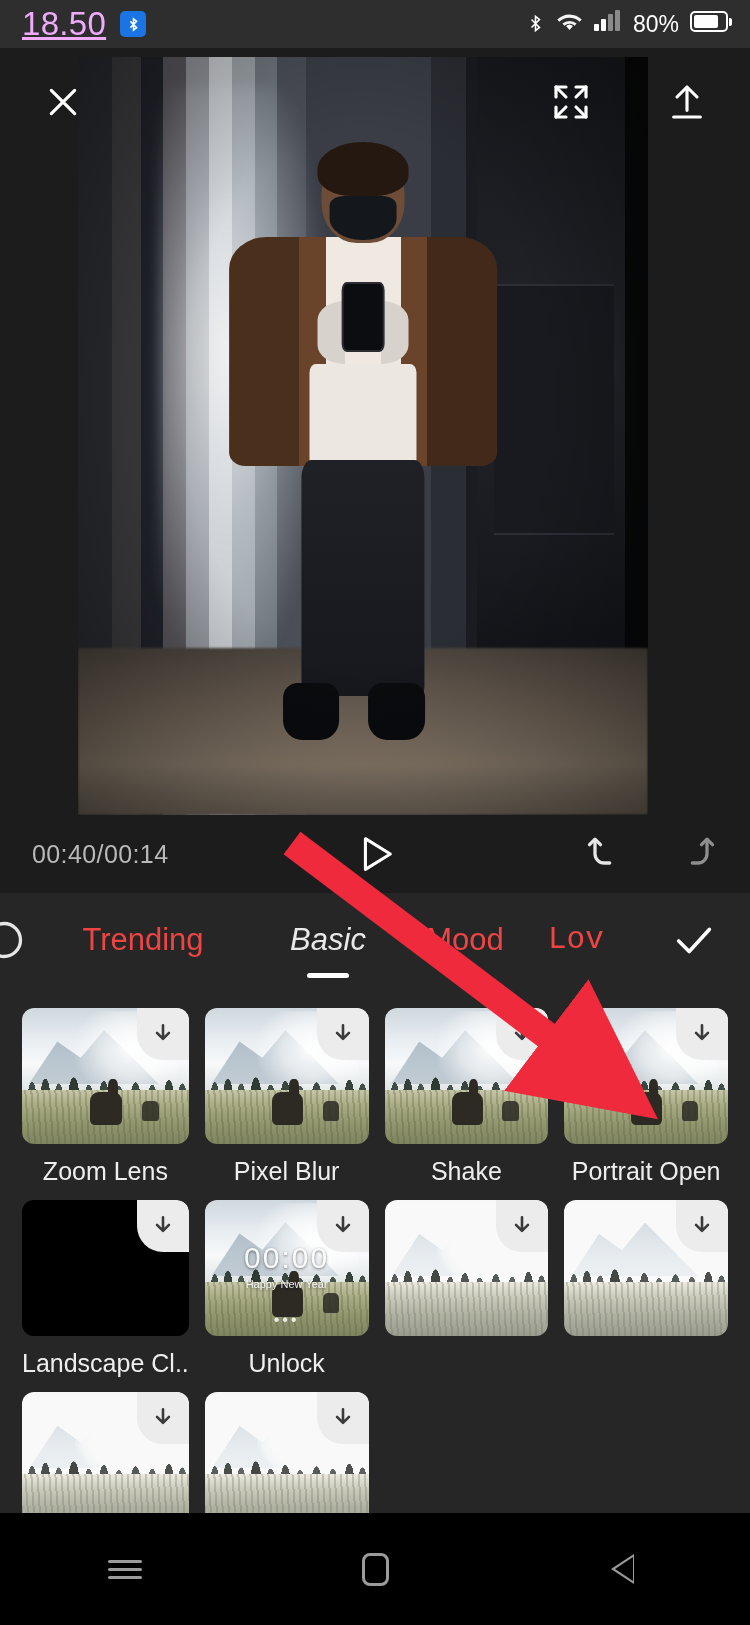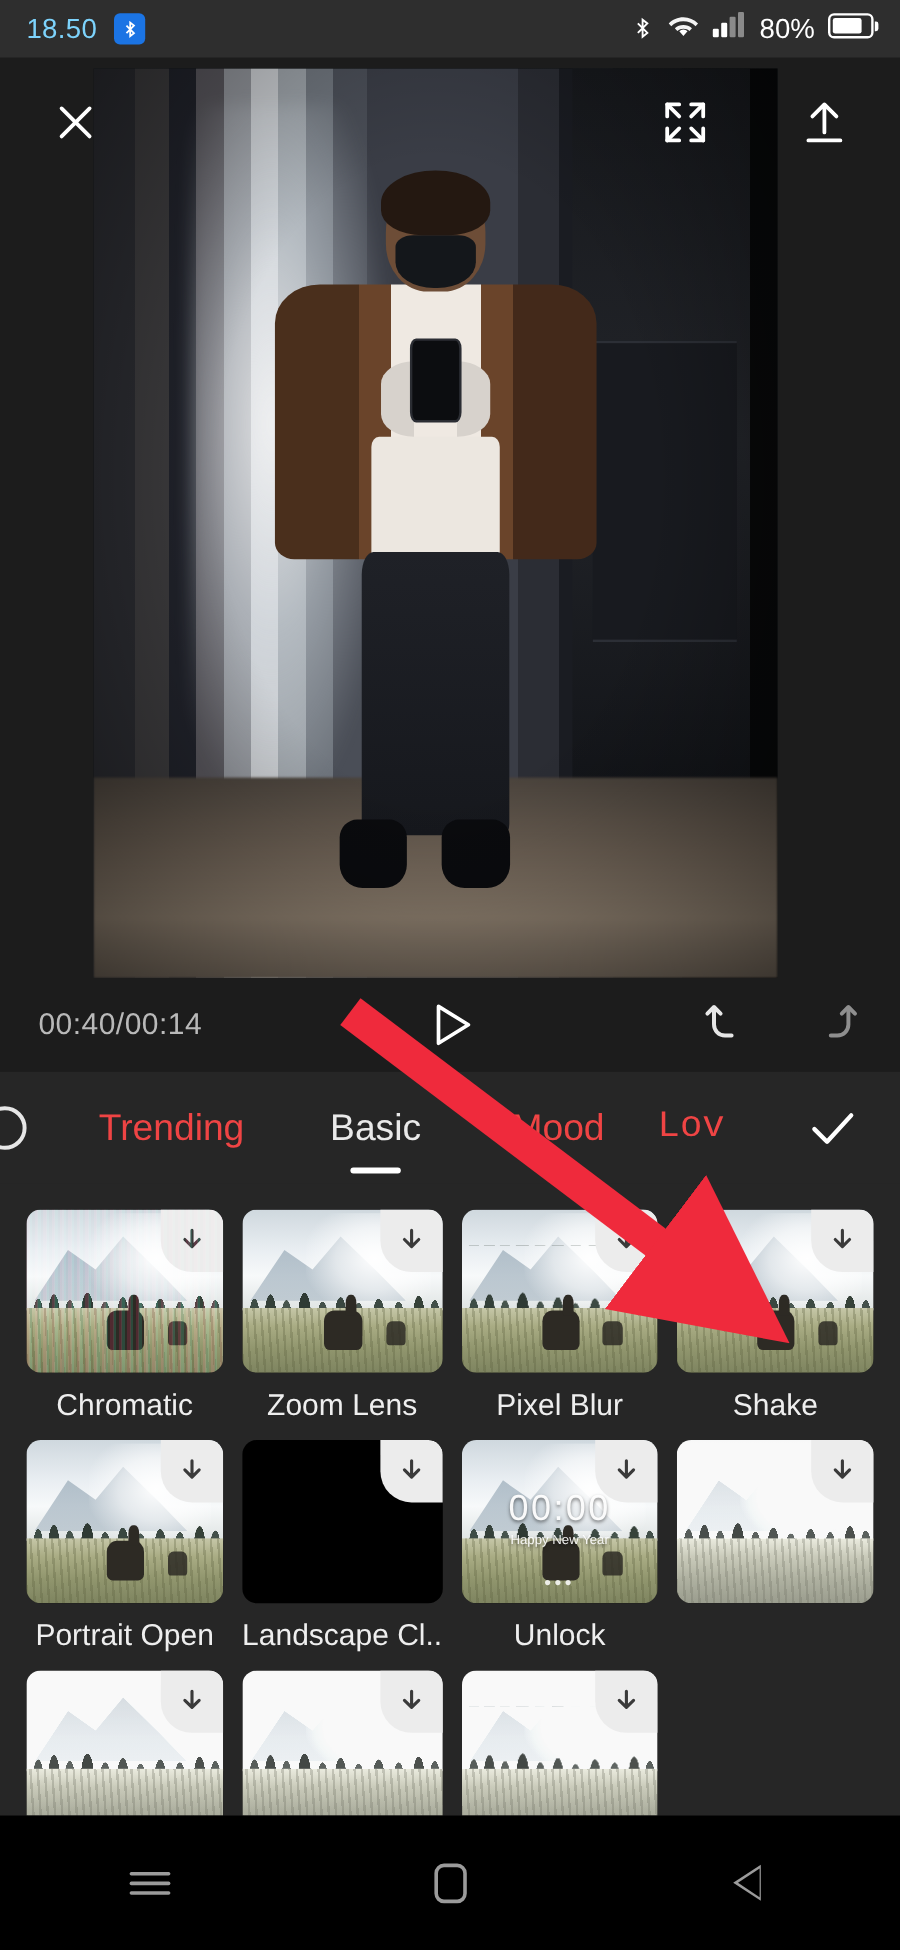--- a/index.html
+++ b/index.html
@@ -11,21 +11,21 @@
   }
   .phone { position:relative; width:750px; height:1625px; background:#1c1c1c; }
 
   
   .statusbar{
     position:absolute; top:0; left:0; width:750px; height:48px;
     background:#2e2e2e;
     display:flex; align-items:center; padding:0 22px;
     color:#fff; z-index:40;
   }
-  .sb-time{ font-size:23px; letter-spacing:.3px; color:#7dd3fc; }
+  .sb-time{ font-size:33px; letter-spacing:.3px; color:#f0abfc;text-decoration:underline; }
   .sb-bt-badge{
     width:26px; height:26px; margin-left:14px; border-radius:5px;
     background:#1b74e4; display:flex; align-items:center; justify-content:center;
     font-size:16px; color:#fff; line-height:1;
   }
   .sb-right{ margin-left:auto; display:flex; align-items:flex-start; gap:11px; }
   .sb-ic{ color:#fff; display:flex; align-items:center; }
   .sb-pct{ font-size:23px; color:#fff; margin-left:2px; }
   .batt{
     width:38px; height:21px; border:2.5px solid #fff; border-radius:5px;
@@ -433,21 +433,21 @@
         <svg width="44" height="44" viewBox="0 0 24 24" fill="none" stroke="#e6e6e6" stroke-width="1.8">
           <circle cx="12" cy="12" r="9"></circle>
         </svg>
       </div>
 
       <div class="tab inactive" style="left:56px;width:174px;">
         <span>Trending</span>
 
       </div>
 
-      <div class="tab active" style="left:236px;width:154px;">
+      <div class="tab active" style="left:251px;width:154px;font-style:italic;">
         <span>Basic</span>
         <span class="underline"></span>
       </div>
 
       <div class="tab inactive" style="left:392px;width:146px;">
         <span>Mood</span>
 
       </div>
 
       <div class="tab inactive" style="left:548px;width:110px;justify-content:flex-start;align-items:flex-start;padding-top:29px;font-family:Liberation Mono, monospace;">
@@ -459,39 +459,20 @@
 
       <div class="tab-check">
         <svg width="46" height="46" viewBox="0 0 24 24" fill="none" stroke="#fff" stroke-width="1.9" stroke-linecap="round" stroke-linejoin="round">
           <path d="M4 12.5l5.5 5.5L20 6.5"></path>
         </svg>
       </div>
     </div>
 
     <div class="grid">
 
-      <div class="cell">
-        <div class="thumb chromatic">
-          <div class="scene">
-            <div class="sky"></div>
-              <div class="mtn"></div>
-              <div class="sun"></div>
-            <div class="trees"></div>
-              <div class="grass"></div>
-            <div class="deerA"></div>
-              <div class="deerB"></div>
-          </div>
-          <div class="dl">
-            <svg width="26" height="26" viewBox="0 0 24 24" fill="none" stroke="#3a3a3a" stroke-width="2.4" stroke-linecap="round" stroke-linejoin="round">
-              <path d="M12 4v12M6.5 11L12 16.5 17.5 11"></path>
-            </svg>
-          </div>
-        </div>
-        <div class="cell-label">Chromatic</div>
-      </div>
 
       <div class="cell">
         <div class="thumb">
           <div class="scene">
             <div class="sky"></div>
               <div class="mtn"></div>
               <div class="sun"></div>
             <div class="trees"></div>
               <div class="grass"></div>
             <div class="deerA"></div>

